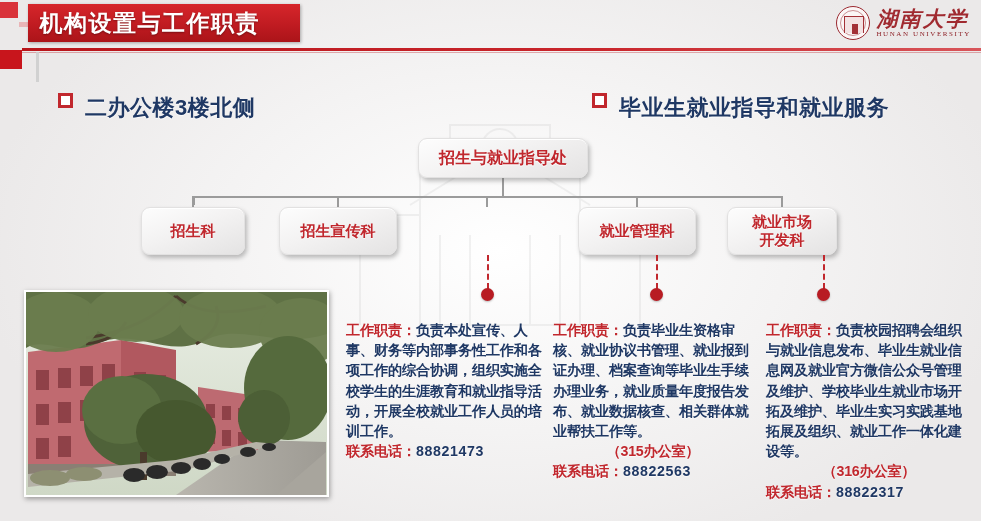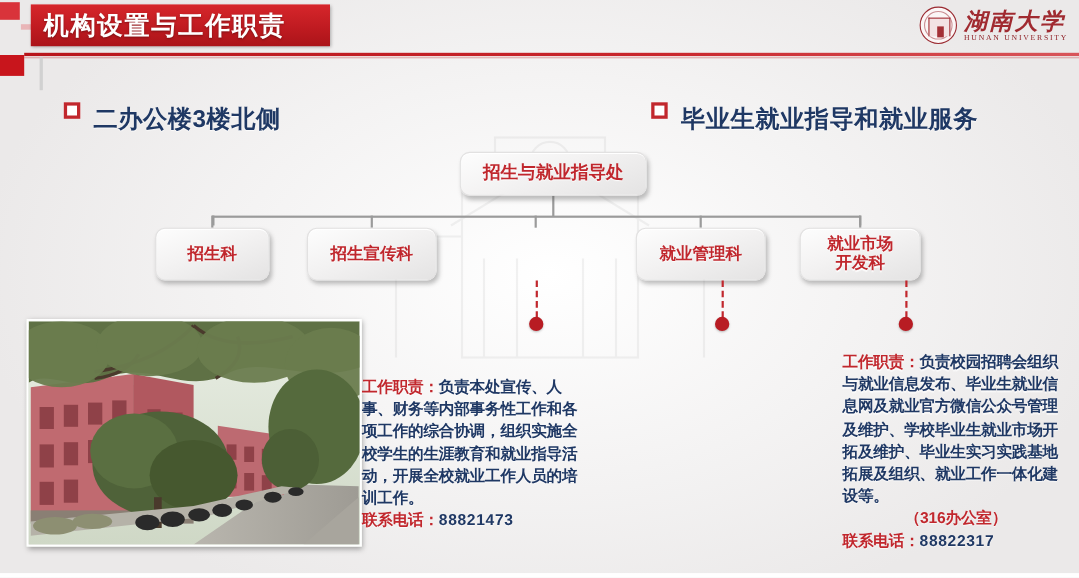--- a/index.html
+++ b/index.html
@@ -207,21 +207,21 @@
   
   .duty {
     position: absolute;
     font-size: 14.2px;
     line-height: 20.2px;
     font-weight: bold;
     color: #1f3864;
     text-shadow: 0 1px 1px rgba(255,255,255,.75);
     letter-spacing: -0.2px;
   }
-  #duty-0 { left: 329px; top: 320px; width: 200px; margin-top: 22px; }
+  #duty-0 { left: 346px; top: 320px; width: 200px; }
   #duty-1 { left: 553px; top: 320px; width: 200px; }
   #duty-2 { left: 766px; top: 320px; width: 206px; }
   .duty .lbl { color: #c1272d; }
   .duty .office {
     color: #c1272d;
     display: block;
     text-align: center;
   }
   .duty .phone {
     display: block;
@@ -410,20 +410,25 @@
         <ellipse cx="58" cy="182" rx="18" ry="7"></ellipse>
       </g>
     </svg>
   </div>
 
   <div class="duty" id="duty-0">
     <span class="lbl">工作职责：</span><span>负责本处宣传、人事、财务等内部事务性工作和各项工作的综合协调，组织实施全校学生的生涯教育和就业指导活动，开展全校就业工作人员的培训工作。</span>
     <span class="phone"><span class="pk">联系电话：</span><span class="pv">88821473</span></span>
   </div>
 
+  <div class="duty" id="duty-1">
+    <span class="lbl">工作职责：</span><span>负责毕业生资格审核、就业协议书管理、就业报到证办理、档案查询等毕业生手续办理业务，就业质量年度报告发布、就业数据核查、相关群体就业帮扶工作等。</span>
+    <span class="office">（315办公室）</span>
+    <span class="phone"><span class="pk">联系电话：</span><span class="pv">88822563</span></span>
+  </div>
 
   <div class="duty" id="duty-2">
     <span class="lbl">工作职责：</span><span>负责校园招聘会组织与就业信息发布、毕业生就业信息网及就业官方微信公众号管理及维护、学校毕业生就业市场开拓及维护、毕业生实习实践基地拓展及组织、就业工作一体化建设等。</span>
     <span class="office">（316办公室）</span>
     <span class="phone"><span class="pk">联系电话：</span><span class="pv">88822317</span></span>
   </div>
 
   <div class="bottom-edge"></div>
 </div>
 

